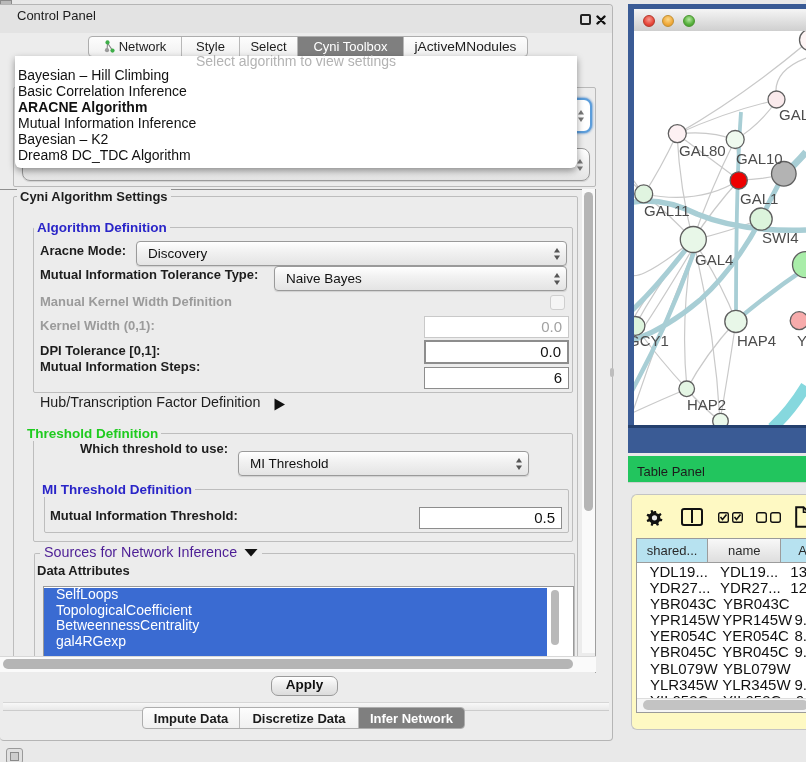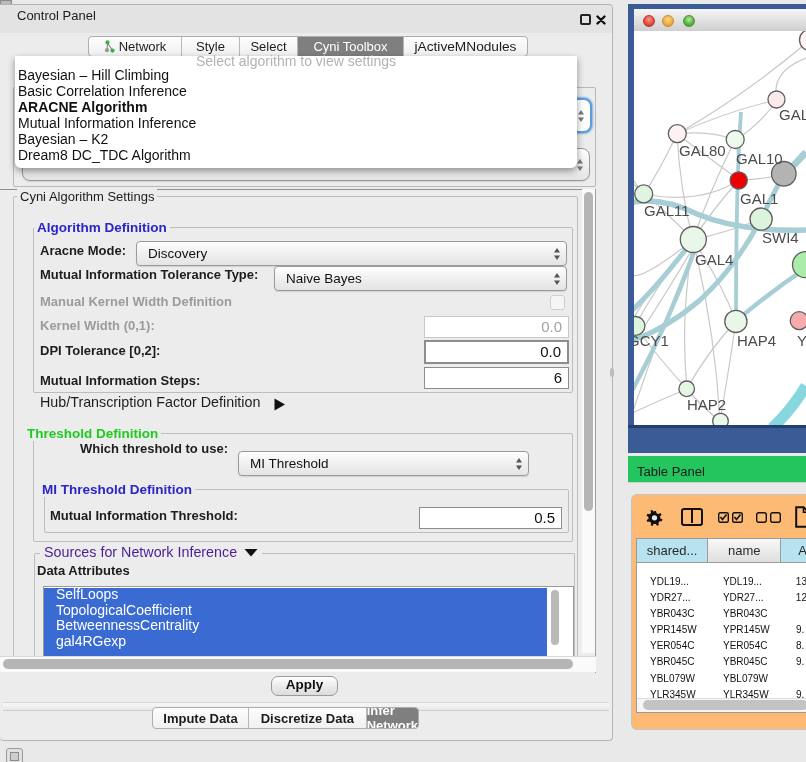--- a/index.html
+++ b/index.html
@@ -52,21 +52,21 @@
   <div class="combo" style="left:22px;top:143px;width:566px;height:31px;border-radius:8px">
       <svg class="ar" viewBox="0 0 8 14">
         <path d="M4 1 L7 5.4 L1 5.4 Z" fill="#777"></path>
         <path d="M4 13 L7 8.6 L1 8.6 Z" fill="#777"></path>
       </svg>
     </div>
 
   <div class="abs" style="left:0px;top:184px;width:596px;height:484px;border-top:1px solid #8f8f8f;border-right:1px solid #9f9f9f;background:#ececec;box-sizing:border-box"></div>
 
   <div class="gbox" style="left:13px;top:191px;width:563px;height:472px;background:#ececec">
-    <div class="gtitle" style="left:3px;color:#1d1d1d;font-size:13px;font-weight:normal">Cyni Algorithm Settings</div>
+    <div class="gtitle" style="left:3px;color:#1d1d1d;font-size:13px;font-weight:bold">Cyni Algorithm Settings</div>
   </div>
 
   <div class="gbox" style="left:33px;top:222px;width:538px;height:164px">
     <div class="gtitle" style="left:0px;color:#2a25c8">Algorithm Definition</div>
   </div>
   <span class="abs b13" style="left:40px;top:238px">Aracne Mode:</span>
   <div class="combo" style="left:136px;top:236px;width:429px;height:23px">
     <span class="abs" style="left:11px;top:4px;font-size:13.5px;color:#111">Discovery</span>
     <svg class="ar" viewBox="0 0 8 14">
         <path d="M4 1 L7 5.4 L1 5.4 Z" fill="#555"></path>
@@ -78,23 +78,23 @@
     <span class="abs" style="left:11px;top:4px;font-size:13.5px;color:#111">Naive Bayes</span>
     <svg class="ar" viewBox="0 0 8 14">
         <path d="M4 1 L7 5.4 L1 5.4 Z" fill="#555"></path>
         <path d="M4 13 L7 8.6 L1 8.6 Z" fill="#555"></path>
       </svg>
   </div>
   <span class="abs b13 dis" style="left:40px;top:289px">Manual Kernel Width Definition</span>
   <div class="abs" style="left:550px;top:290px;width:13px;height:13px;background:#f5f5f5;border:1px solid #cfcfcf;border-radius:3px"></div>
   <span class="abs b13 dis" style="left:40px;top:313px">Kernel Width (0,1):</span>
   <div class="field" style="left:424px;top:311px;width:145px;height:22px;border:1px solid #c9c9c9;color:#a2a2a2;line-height:20px">0.0</div>
-  <span class="abs b13" style="left:40px;top:338px">DPI Tolerance [0,2]:</span>
+  <span class="abs b13" style="left:40px;top:338px">DPI Tolerance [0,1]:</span>
   <div class="field" style="left:424px;top:335px;width:145px;height:24px;border:2px solid #8d8d8d;line-height:20px">0.0</div>
-  <span class="abs b13" style="left:40px;top:368px">Mutual Information Steps:</span>
+  <span class="abs b13" style="left:40px;top:354px">Mutual Information Steps:</span>
   <div class="field" style="left:424px;top:362px;width:145px;height:22px;border:1px solid #8d8d8d;line-height:20px">6</div>
 
   <span class="abs" style="left:40px;top:389px;font-size:14.3px;color:#1d1d1d">Hub/Transcription Factor Definition</span>
   <svg class="abs" style="left:273px;top:393px" width="13" height="13" viewBox="0 0 13 13">
       <path d="M1.5 0.5 L12 6.5 L1.5 12.5 Z" fill="#111"></path>
     </svg>
 
   <div class="gbox" style="left:33px;top:428px;width:538px;height:107px">
     <div class="gtitle" style="left:-10px;color:#1ecb1e">Threshold Definition</div>
   </div>
@@ -133,21 +133,21 @@
 
   <div class="abs" style="left:582px;top:184px;width:13px;height:464px;background:#fafafa"></div>
   <div class="abs" style="left:584px;top:187px;width:9px;height:319px;background:#b5b5b5;border-radius:5px"></div>
 
   <div class="abs" style="left:1px;top:667px;width:594px;height:15px;background:#ececec">
     <div class="abs" style="left:270px;top:4px;width:67px;height:20px;background:linear-gradient(#ffffff,#e9e9e9 55%,#dcdcdc);border:1px solid #9a9a9a;border-radius:7px;box-sizing:border-box;text-align:center;font-size:13.5px;font-weight:bold;color:#111;line-height:16px">Apply</div>
   </div>
 
   <div class="abs" style="left:3px;top:697px;width:606px;height:7px;background:linear-gradient(#f8f8f8,#e8e8e8);border-top:1px solid #d6d6d6;border-bottom:1px solid #cccccc"></div>
 
-  <div class="abs" style="left:152px;top:702px;width:267px;height:22px;background:linear-gradient(#fdfdfd,#f0f0f0);border:1px solid #adadad;border-radius:4px;box-sizing:border-box;display:flex;font-size:13px;font-weight:bold;color:#1c1c1c;overflow:hidden">
+  <div class="abs" style="left:142px;top:702px;width:323px;height:22px;background:linear-gradient(#fdfdfd,#f0f0f0);border:1px solid #adadad;border-radius:4px;box-sizing:border-box;display:flex;font-size:13px;font-weight:bold;color:#1c1c1c;overflow:hidden">
     <div style="width:96px;border-right:1px solid #b8b8b8;display:flex;align-items:center;justify-content:center">Impute Data</div>
     <div style="width:118px;border-right:1px solid #b8b8b8;display:flex;align-items:center;justify-content:center">Discretize Data</div>
     <div style="flex:1;display:flex;align-items:center;justify-content:center;background:#7f7f7f;color:#fff;font-weight:bold">Infer Network</div>
   </div>
 </div>
 
 <div class="abs" style="left:610px;top:368px;width:4px;height:9px;border-radius:2px;background:#bdbdbd"></div>
 
 <div class="abs" style="left:6px;top:748px;width:15px;height:14px;background:#e0e0e0;border:1px solid #9a9a9a;border-radius:3px">
   <div class="abs" style="left:3px;top:3px;width:7px;height:7px;border:1px solid #8a8a8a;background:#cdcdcd"></div>
@@ -240,21 +240,21 @@
       </g>
     </svg>
   </div>
 
   <div class="abs" style="left:0px;top:421px;width:178px;height:3px;background:#24406e"></div>
 </div>
 
 <div class="abs" style="left:628px;top:456px;width:178px;height:26px;background:#22c55e;border-bottom:1px solid #d0d0d0">
   <span class="abs" style="left:9px;top:8px;font-size:13px;color:#1c1c1c">Table Panel</span>
 </div>
-<div class="abs" style="left:631px;top:494px;width:175px;height:236px;background:#fdba74;border:1px solid #c4c4c4;border-right:none;border-radius:6px 0 0 6px;box-sizing:border-box">
+<div class="abs" style="left:631px;top:494px;width:175px;height:236px;background:#fef9c3;border:1px solid #c4c4c4;border-right:none;border-radius:6px 0 0 6px;box-sizing:border-box">
 
   <svg class="abs" style="left:14px;top:14px" width="17" height="17" viewBox="0 0 17 17">
     <path d="M8.5 2 L10 2 L10.5 4.2 L12.6 5.1 L14.5 3.9 L15.6 5.7 L14 7.3 L14.4 9.5 L16.5 10.3 L15.8 12.3 L13.6 12.2 L12.3 14 L13 16 L11 16.7 L9.8 14.9 L7.5 15 L6.5 17 L4.6 16.2 L5.2 14.1 L3.6 12.6 L1.4 13.1 L0.6 11.1 L2.5 10 L2.4 7.7 L0.5 6.7 L1.5 4.8 L3.6 5.3 L5.1 3.7 L4.5 1.6 L6.4 0.9 L7.6 2.7 Z" fill="#111"></path>
     <circle cx="8.5" cy="8.8" r="2.6" fill="#e7e7e7"></circle>
   </svg>
   <div class="abs" style="left:49px;top:13px;width:22px;height:18px;border:2.4px solid #111;border-radius:3px;box-sizing:border-box">
       <div style="position:absolute;left:8px;top:0;width:2.4px;height:13px;background:#111"></div>
     </div>
   <svg class="abs" style="left:86px;top:17px" width="25" height="11" viewBox="0 0 25 11">
     <rect x="0.7" y="0.7" width="9.6" height="9.6" rx="1.5" fill="none" stroke="#111" stroke-width="1.4"></rect>
@@ -270,21 +270,21 @@
     <path d="M1.2 1.2 L8.5 1.2 L13.5 6.2 L13.5 20.8 L1.2 20.8 Z" fill="none" stroke="#111" stroke-width="2"></path>
     <path d="M8.5 1.2 L8.5 6.2 L13.5 6.2" fill="none" stroke="#111" stroke-width="1.6"></path>
   </svg>
 
   <div class="abs" style="left:4px;top:43px;width:171px;height:175px;background:#fff;border:1px solid #9a9a9a;border-right:none;box-sizing:border-box;overflow:hidden">
     <div style="display:flex;height:23px;border-bottom:1px solid #9c9c9c;font-size:13px;color:#2a2a2a">
       <div style="width:73px;background:#b7e2f0;border-right:1px solid #9c9c9c;text-align:center;line-height:23px">shared...</div>
       <div style="width:75px;background:linear-gradient(#f8f8f8,#dedede);border-right:1px solid #9c9c9c;text-align:center;line-height:23px">name</div>
       <div style="flex:1;background:#b7e2f0;line-height:23px;padding-left:17px">A</div>
     </div>
-    <div style="font-size:10px;color:#111;line-height:16.1px;padding-top:11px">
+    <div style="font-size:15px;color:#111;line-height:16.1px;padding-top:1px">
       <div style="display:flex">
           <div style="width:13px"></div>
           <div style="width:73px">YDL19...</div>
           <div style="width:73px">YDL19...</div>
           <div>13</div>
         </div>
       <div style="display:flex">
           <div style="width:13px"></div>
           <div style="width:73px">YDR27...</div>
           <div style="width:73px">YDR27...</div>

